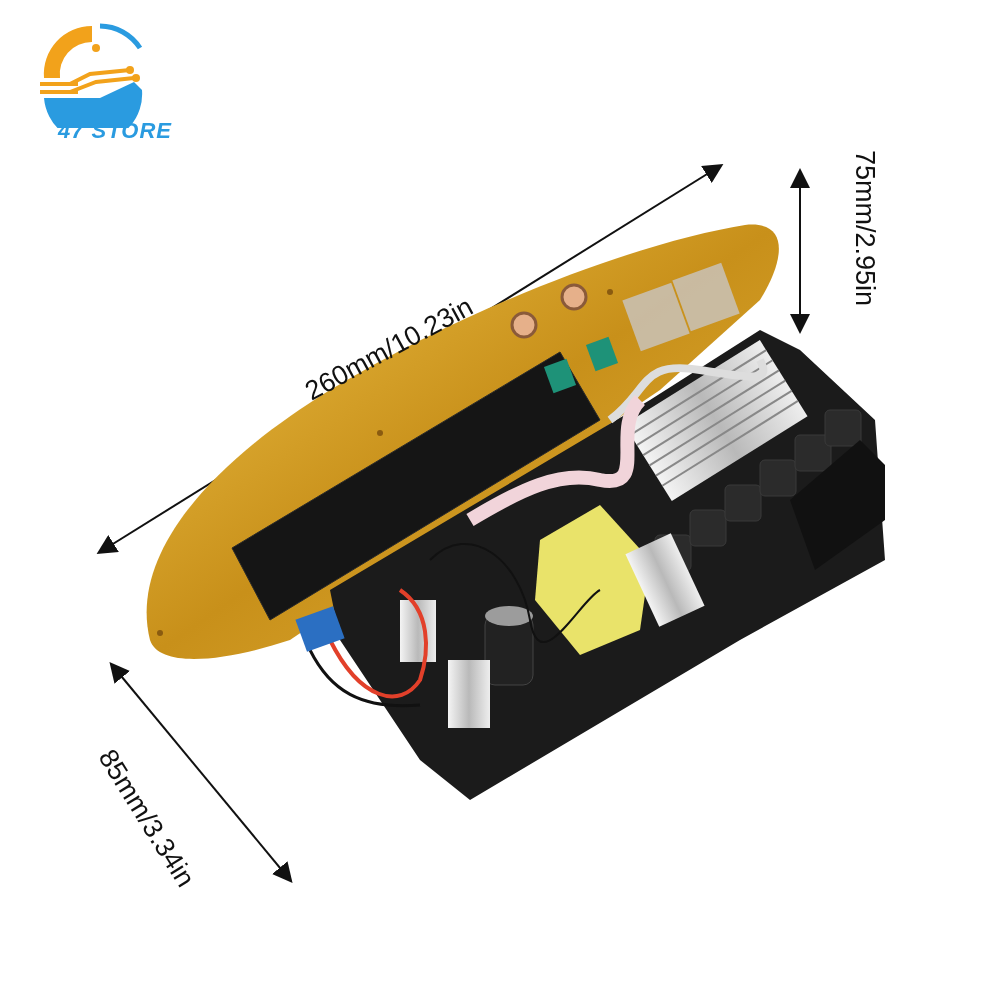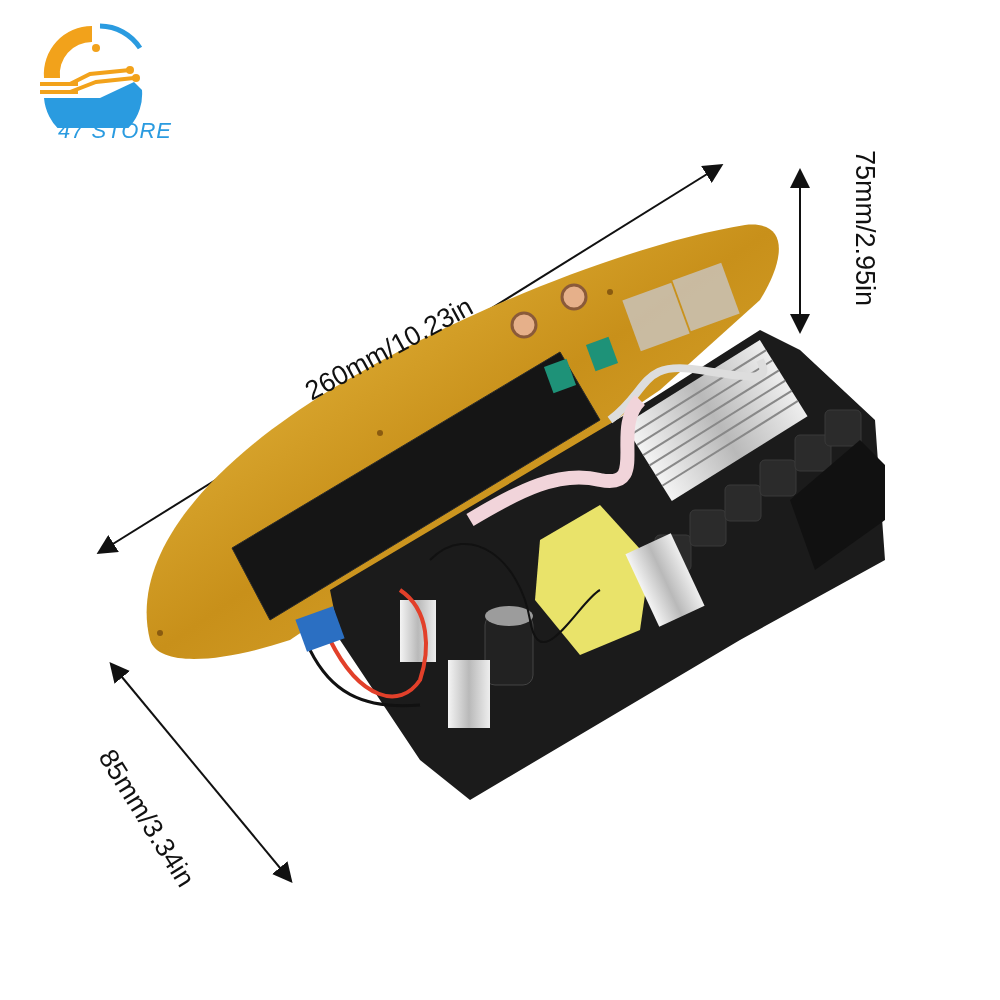--- a/index.html
+++ b/index.html
@@ -1,18 +1,18 @@
 <!DOCTYPE html>
 <html><head>
 <meta charset="utf-8">
 <style>
   html, body { margin:0; padding:0; background:#ffffff; }
   body { width:1000px; height:1000px; position:relative; overflow:hidden; font-family:"Liberation Sans", sans-serif; }
   .logo { position:absolute; left:30px; top:18px; width:130px; height:140px; }
-  .logo-text { position:absolute; left:58px; top:118px; font-size:22px; font-weight:normal; font-style:italic; color:#2a9be0; letter-spacing:1px; white-space:nowrap; }
+  .logo-text { position:absolute; left:58px; top:118px; font-size:22px; font-weight:bold; font-style:italic; color:#2a9be0; letter-spacing:1px; white-space:nowrap; }
   .scene { position:absolute; left:0; top:0; width:1000px; height:1000px; }
   .dim-label { position:absolute; font-size:27px; color:#111; white-space:nowrap; transform-origin:0 0; }
   .lbl-len { left:300px; top:380px; transform:rotate(-28.5deg); }
   .lbl-h { left:880px; top:150px; transform:rotate(90deg); }
   .lbl-w { left:118px; top:744px; transform:rotate(58deg); }
 </style>
 </head>
 <body>
 
 <div class="scene">

